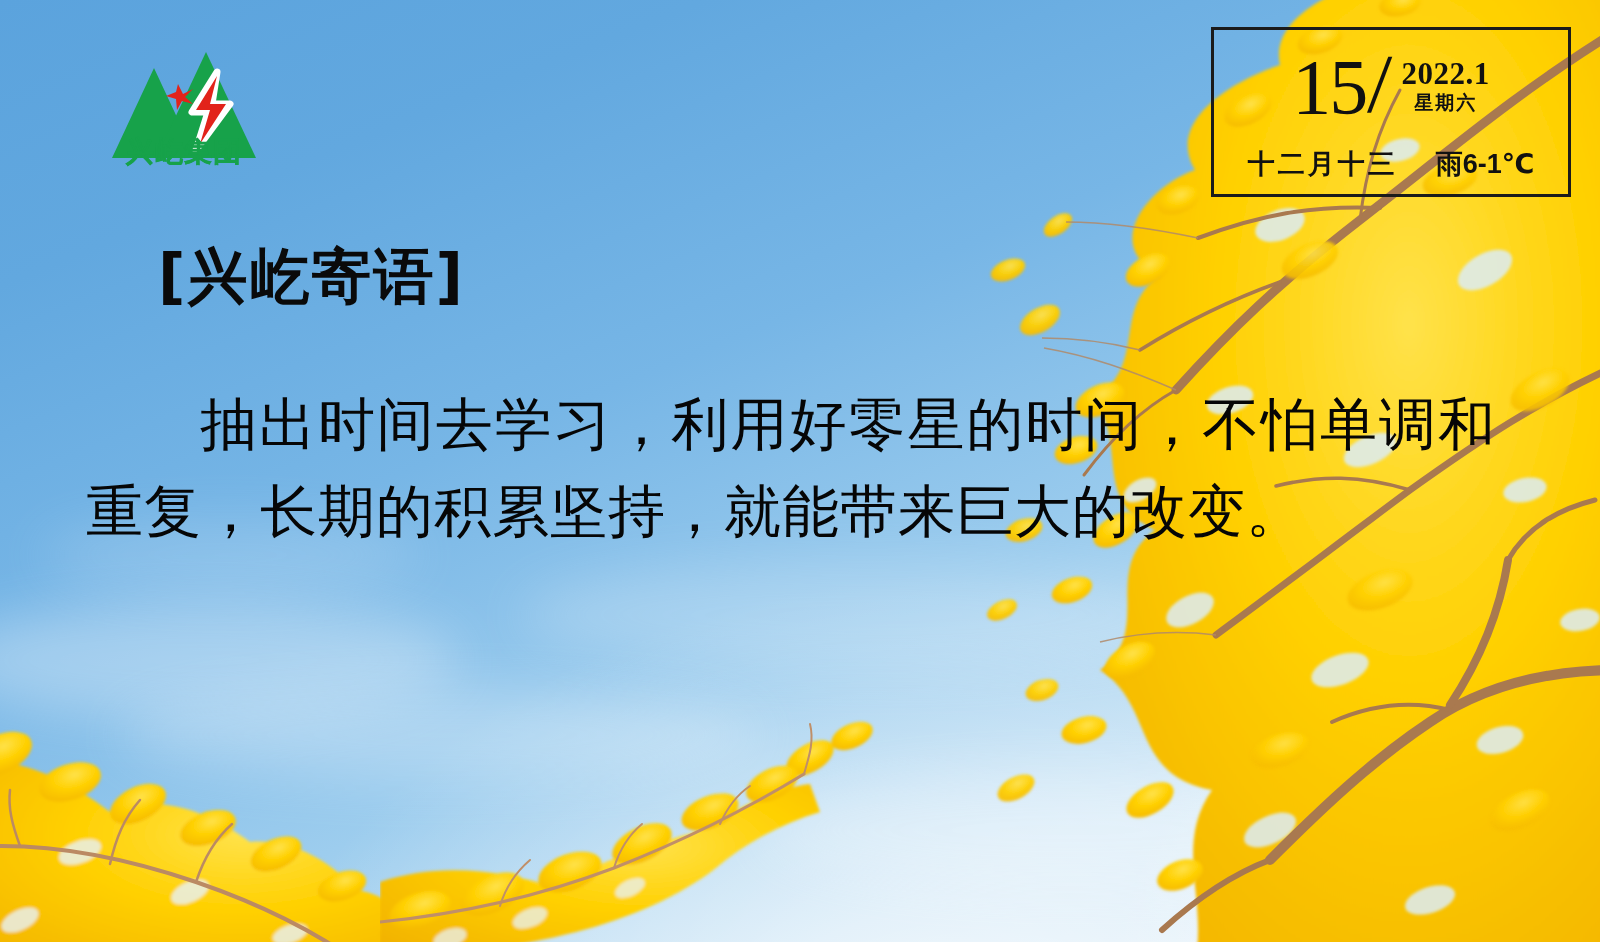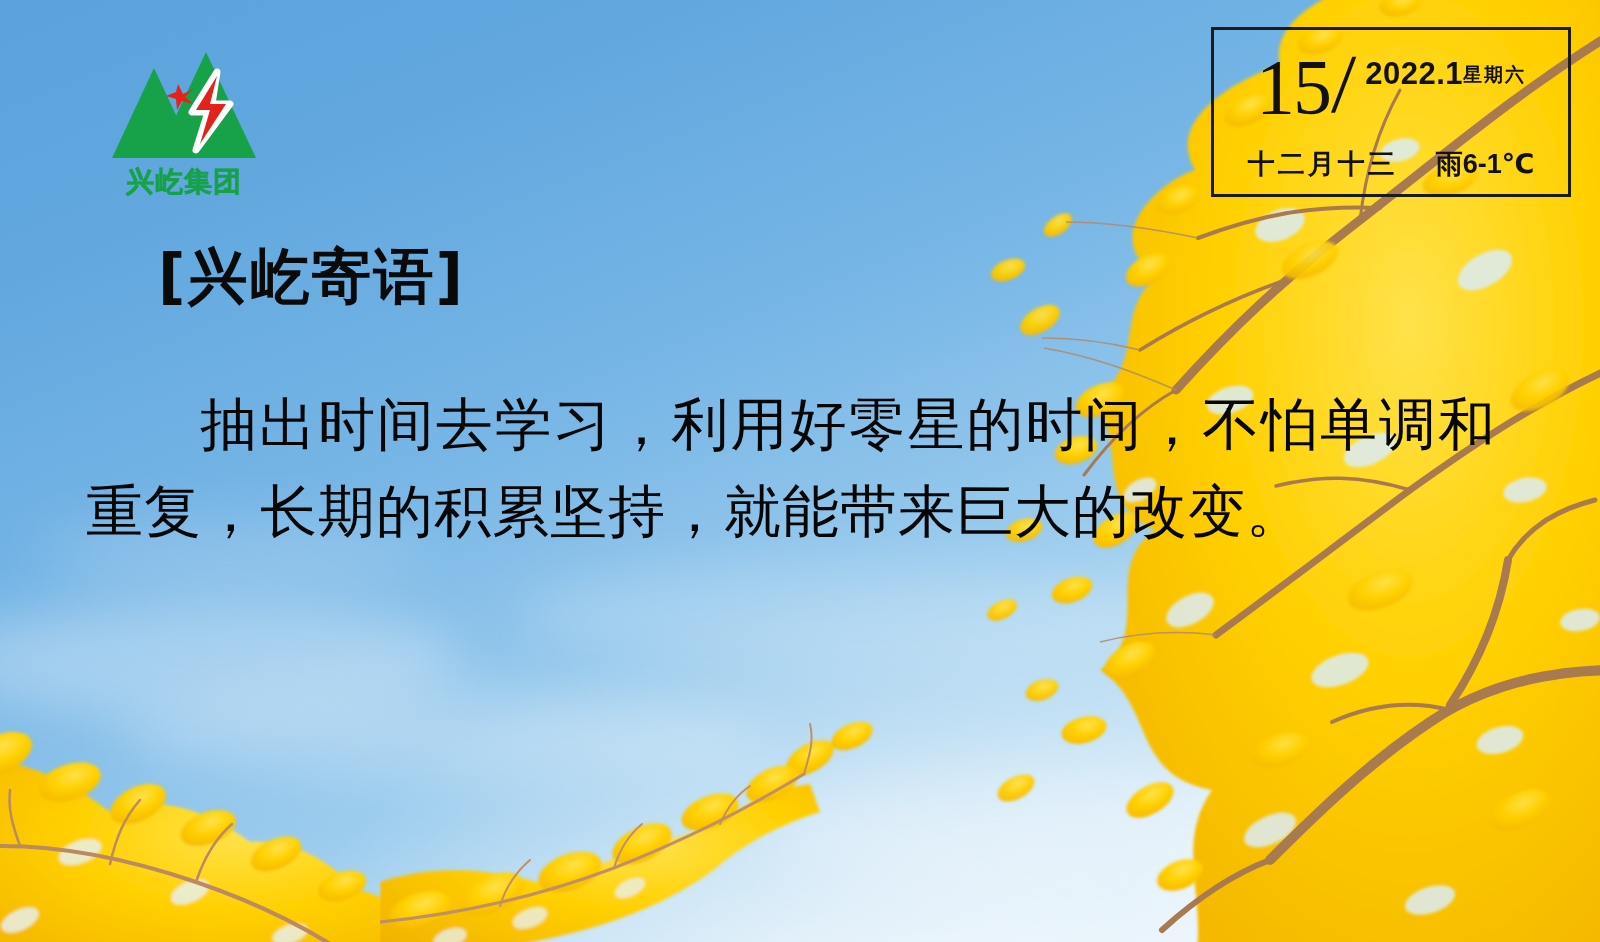--- a/index.html
+++ b/index.html
@@ -35,42 +35,41 @@
   
   #branch-mid{left:380px;bottom:-20px;width:620px;height:270px;}
 
   
   #logo{position:absolute;left:104px;top:46px;width:160px;height:130px;}
   #logo-text{
     position:absolute;left:100px;top:138px;width:168px;
     text-align:center;color:#17a24a;font-weight:bold;
     font-size:28px;letter-spacing:1px;line-height:1;
     font-family:"Liberation Sans","DejaVu Sans",sans-serif;
-    margin-top:30px;
     -webkit-text-stroke:.6px #17a24a;
   }
 
   
   #date-card{
     position:absolute;left:1211px;top:27px;width:360px;height:170px;
     border:3px solid #1b1b1b;box-sizing:border-box;
     color:#111;
   }
   #date-top{position:absolute;left:0;top:6px;width:100%;height:108px;display:flex;align-items:flex-start;justify-content:center;}
   #day-big{
     font-family:"Liberation Serif","DejaVu Serif",serif;
     font-size:78px;line-height:1;font-weight:400;letter-spacing:-2px;
     margin-top:12px;
   }
   #slash{
     font-family:"Liberation Serif","DejaVu Serif",serif;
     font-size:84px;line-height:1;font-weight:300;margin-top:6px;margin-left:2px;margin-right:10px;
     transform:skewX(-2deg);
   }
-  #ym-block{display:flex;flex-direction:row;align-items:center;margin-top:22px;}
+  #ym-block{display:flex;flex-direction:column;align-items:center;margin-top:22px;font-family:Liberation Serif, serif;}
   #year-month{font-size:31px;font-weight:bold;line-height:1.05;letter-spacing:.5px;}
   #weekday{font-size:19px;font-weight:bold;line-height:1.15;letter-spacing:2px;margin-top:1px;}
   #date-bottom{
     position:absolute;left:0;bottom:12px;width:100%;
     display:flex;justify-content:center;align-items:baseline;gap:38px;
     font-size:27px;font-weight:bold;letter-spacing:1px;
   }
   #lunar{letter-spacing:3px;}
   #weather{letter-spacing:0px;}
 

